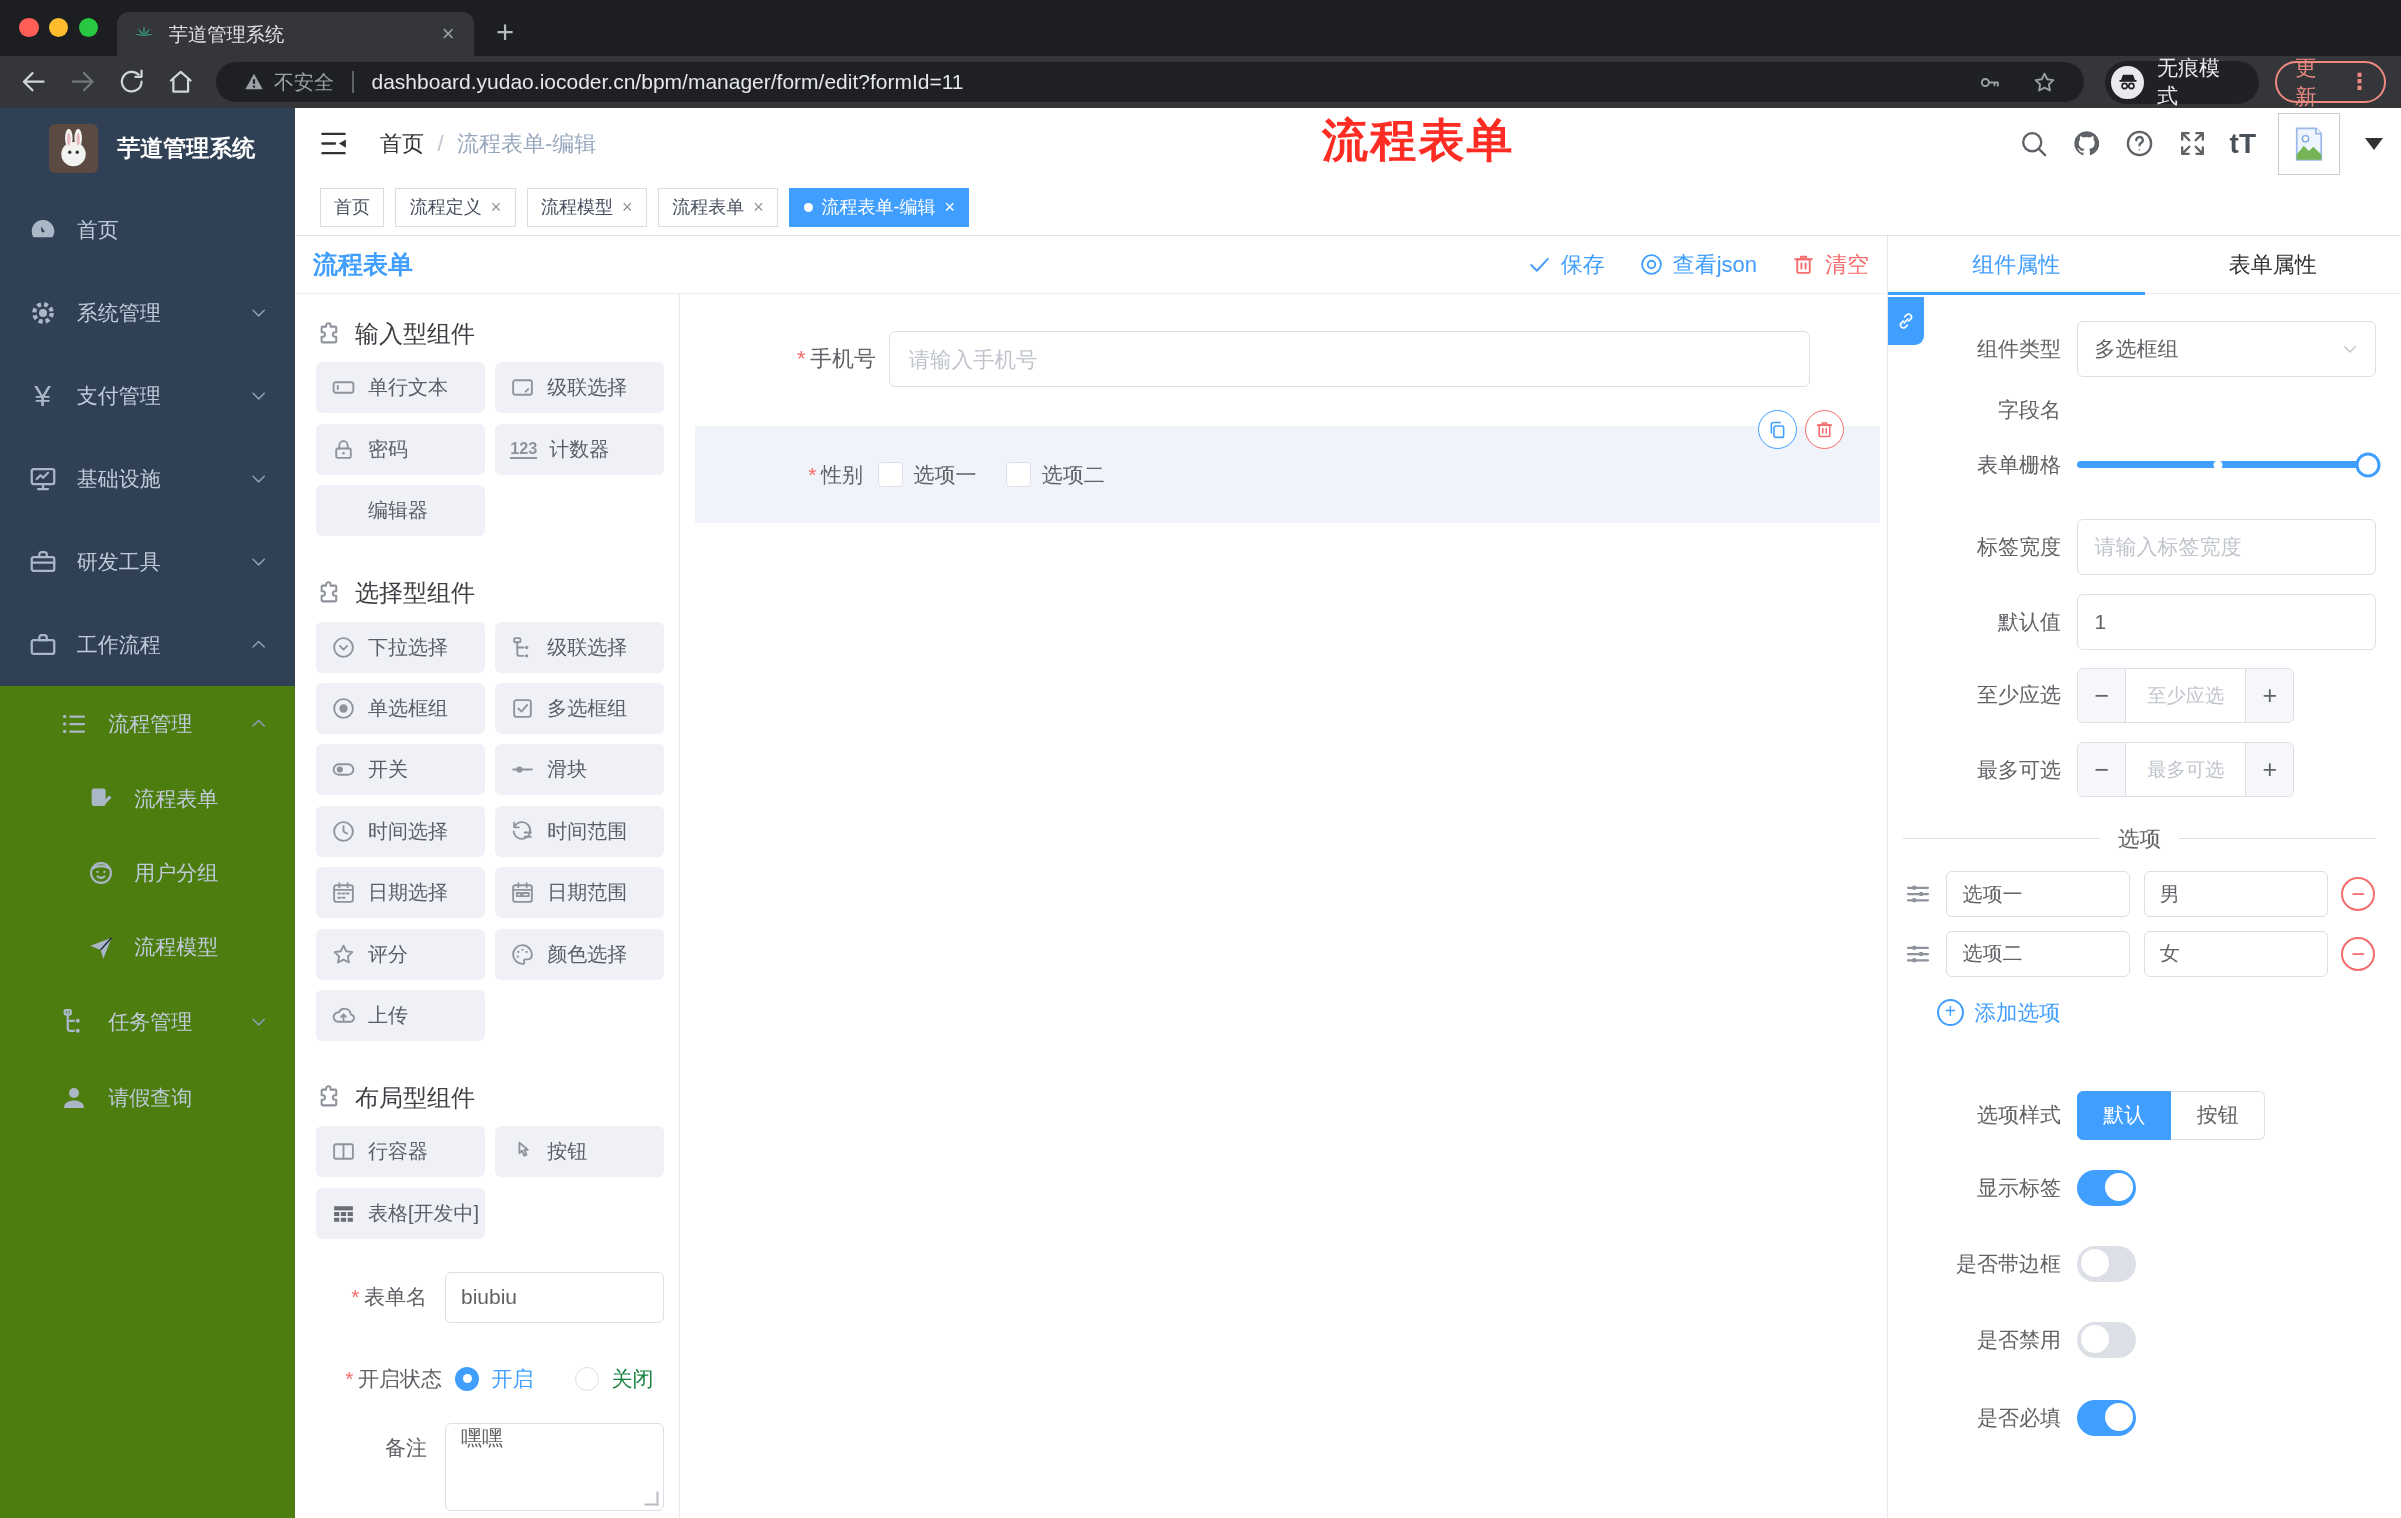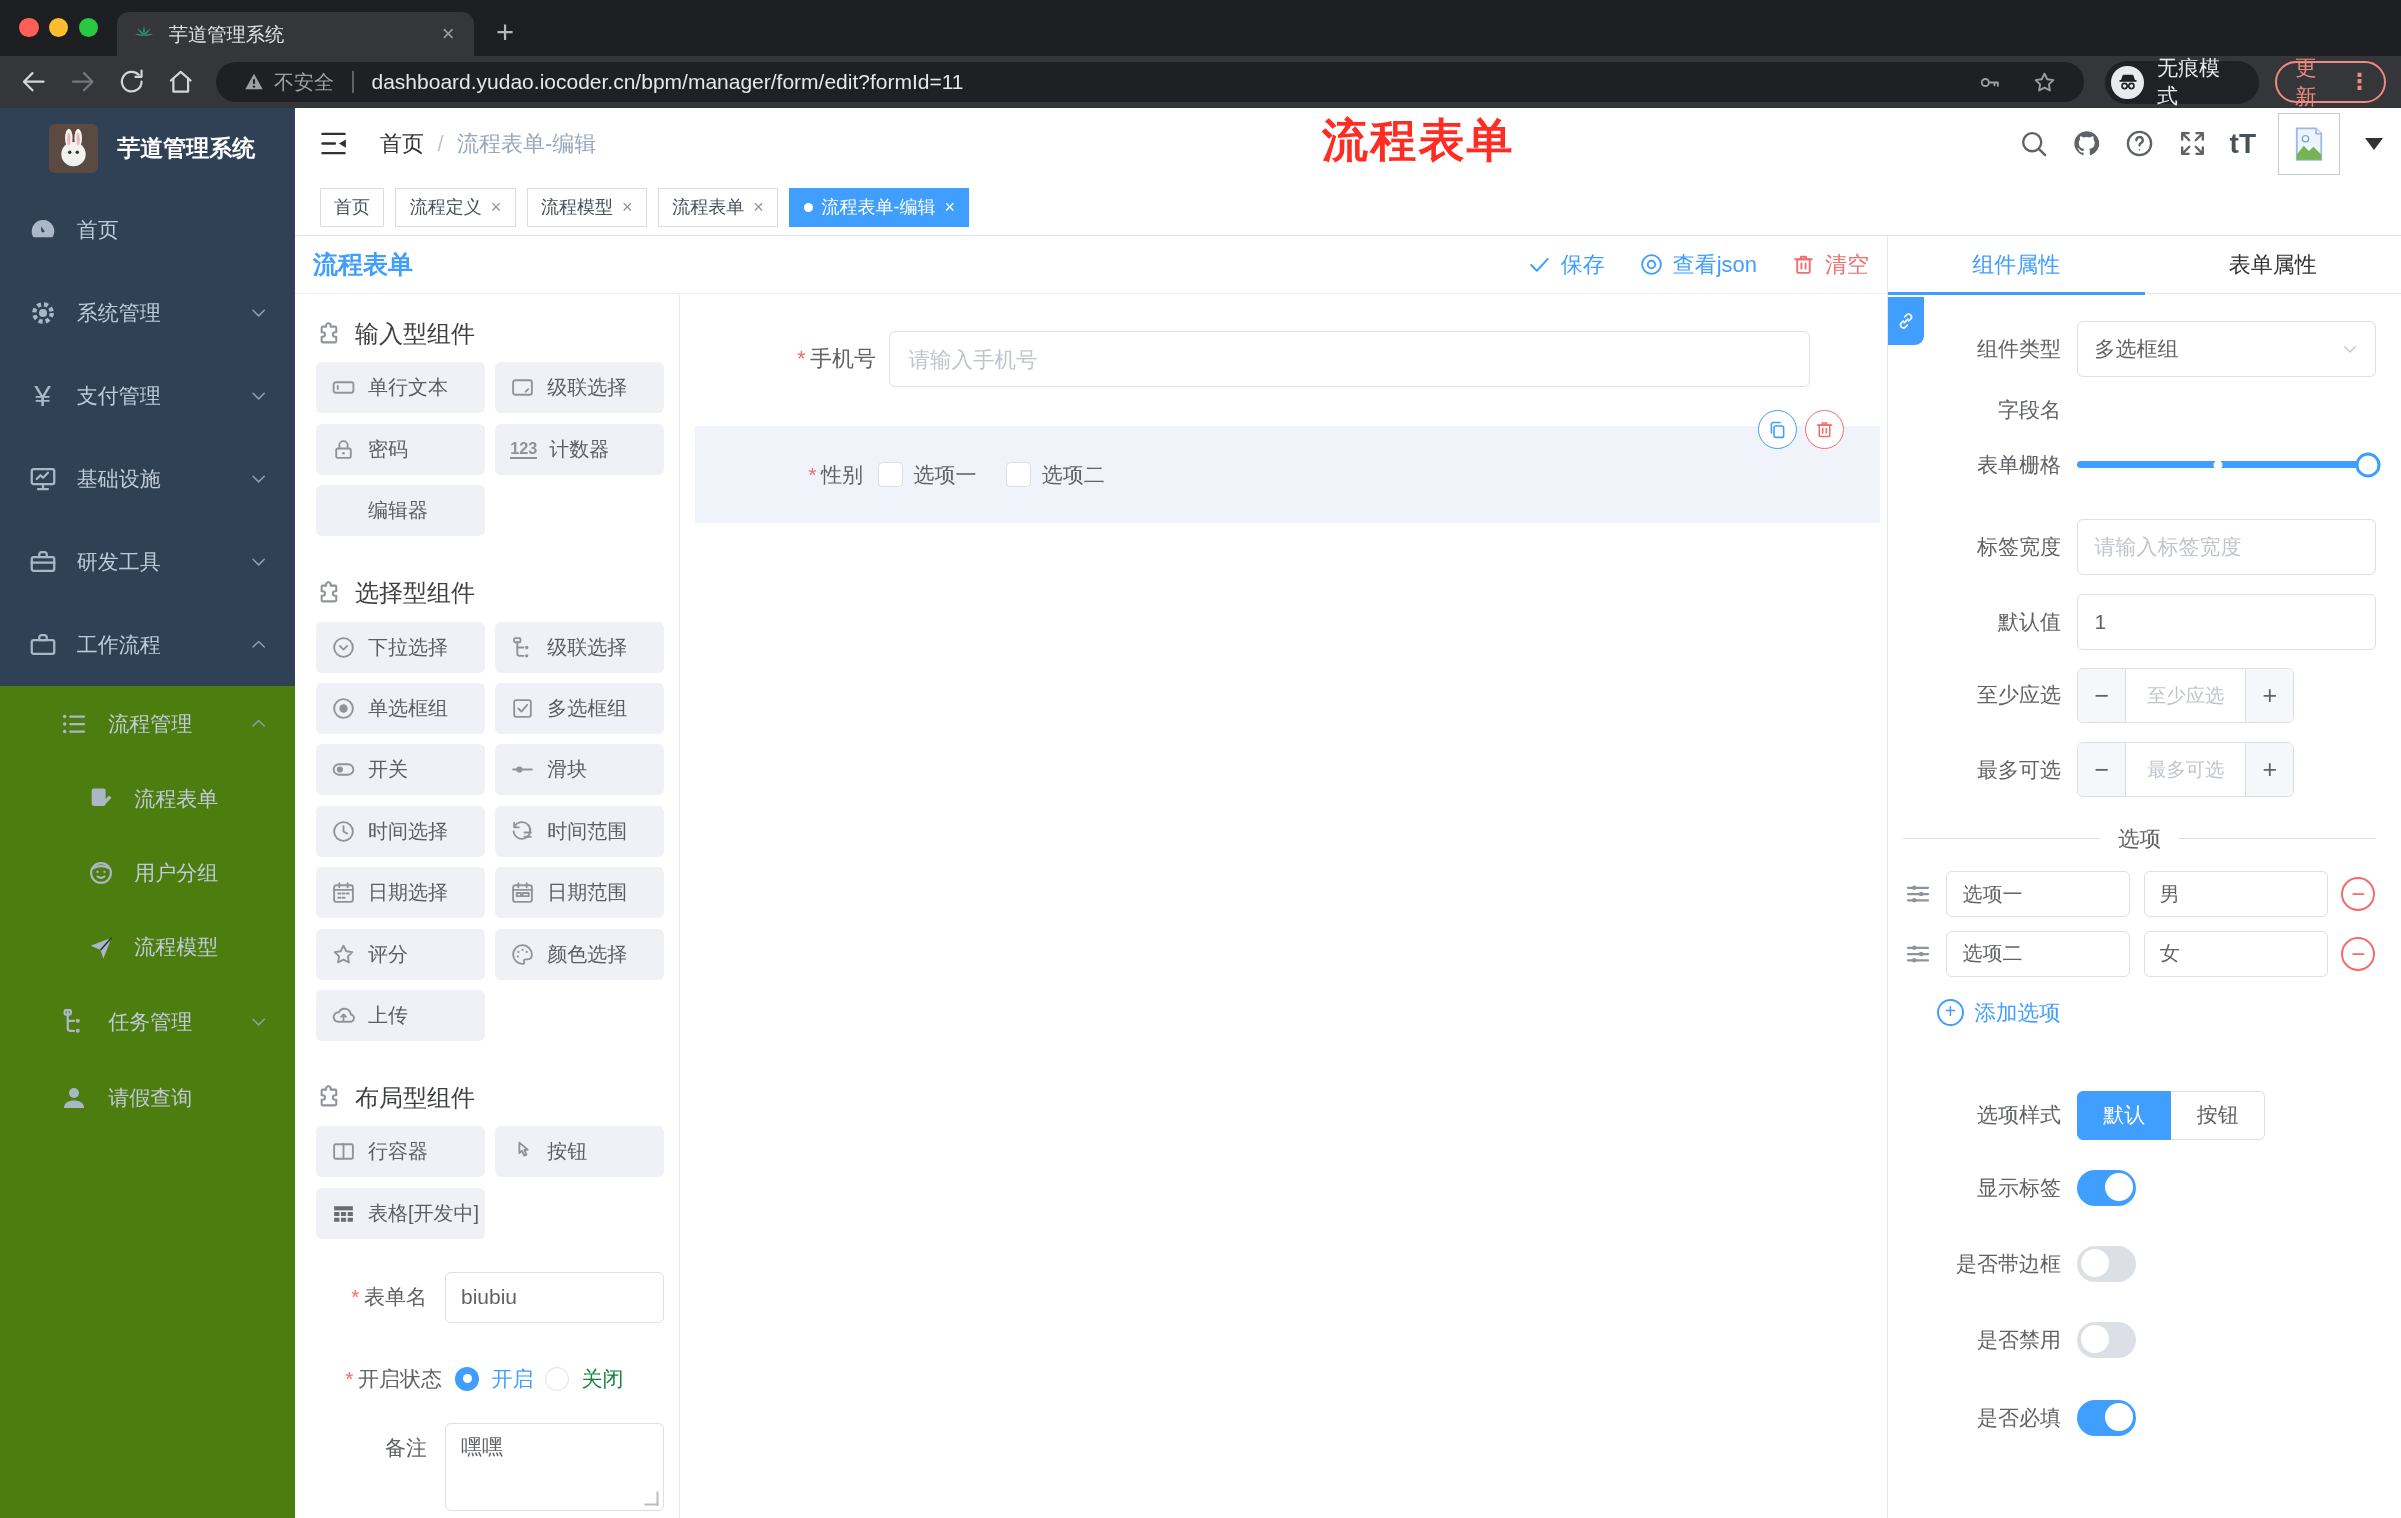--- a/index.html
+++ b/index.html
@@ -89,23 +89,23 @@
   .cform-row{display:flex;align-items:center;margin-bottom:42px}
   .cform-row .lbl{width:111px;text-align:right;font-size:21px;color:#606266;margin-right:18px;flex:none}
   .req{color:#f56c6c;margin-right:4.5px}
   .tbox{border:1.5px solid #dcdfe6;border-radius:6px;background:#fff;font-size:21px;color:#606266;display:flex;align-items:center;padding:0 15px}
   .cname{width:239px;height:51px}
   .radio-row{display:flex;align-items:center;gap:12px}
   .rdo{width:24px;height:24px;border-radius:50%;flex:none}
   .rdo.on{background:#409eff;position:relative}
   .rdo.on::after{content:"";position:absolute;left:7.4px;top:7.4px;width:9px;height:9px;border-radius:50%;background:#fff}
   .rdo.off{border:1.5px solid #dcdfe6;background:#fff}
-  .rlbl-on{color:#409eff;font-size:21px;}
+  .rlbl-on{color:#409eff;font-size:21px;margin-right:30px}
   .rlbl-off{color:#15803d;font-size:21px}
-  .remark{width:239px;height:88px;align-items:flex-start;padding-top:9px;position:relative}
+  .remark{width:239px;height:88px;align-items:flex-start;position:relative}
   .remark::after{content:"";position:absolute;right:3px;bottom:3px;width:12px;height:12px;border-right:2.2px solid #b8bcc4;border-bottom:2.2px solid #b8bcc4;transform:translate(-1.5px,-1.5px) }
 
   
   .canvas{position:absolute;left:680px;top:294px;width:1207px;bottom:0;background:#fff;padding:37px 0 0 0}
   .fieldrow{display:flex;align-items:center;margin-left:85px}
   .flabel{width:111px;text-align:right;font-size:22px;color:#606266;margin-right:13.4px;flex:none}
   .finput{width:921px;height:56px;border:1.5px solid #dcdfe6;border-radius:6px;display:flex;align-items:center;padding-left:18px;font-size:21.5px}
   .ph{color:#c0c4cc}
   .selblock{position:relative;margin:39px 7.4px 0 15px;height:97px;background:#f1f3fa;display:flex;align-items:center;padding-left:71px}
   .selblock .flabel{width:97px;margin-right:15px;font-size:21px}

